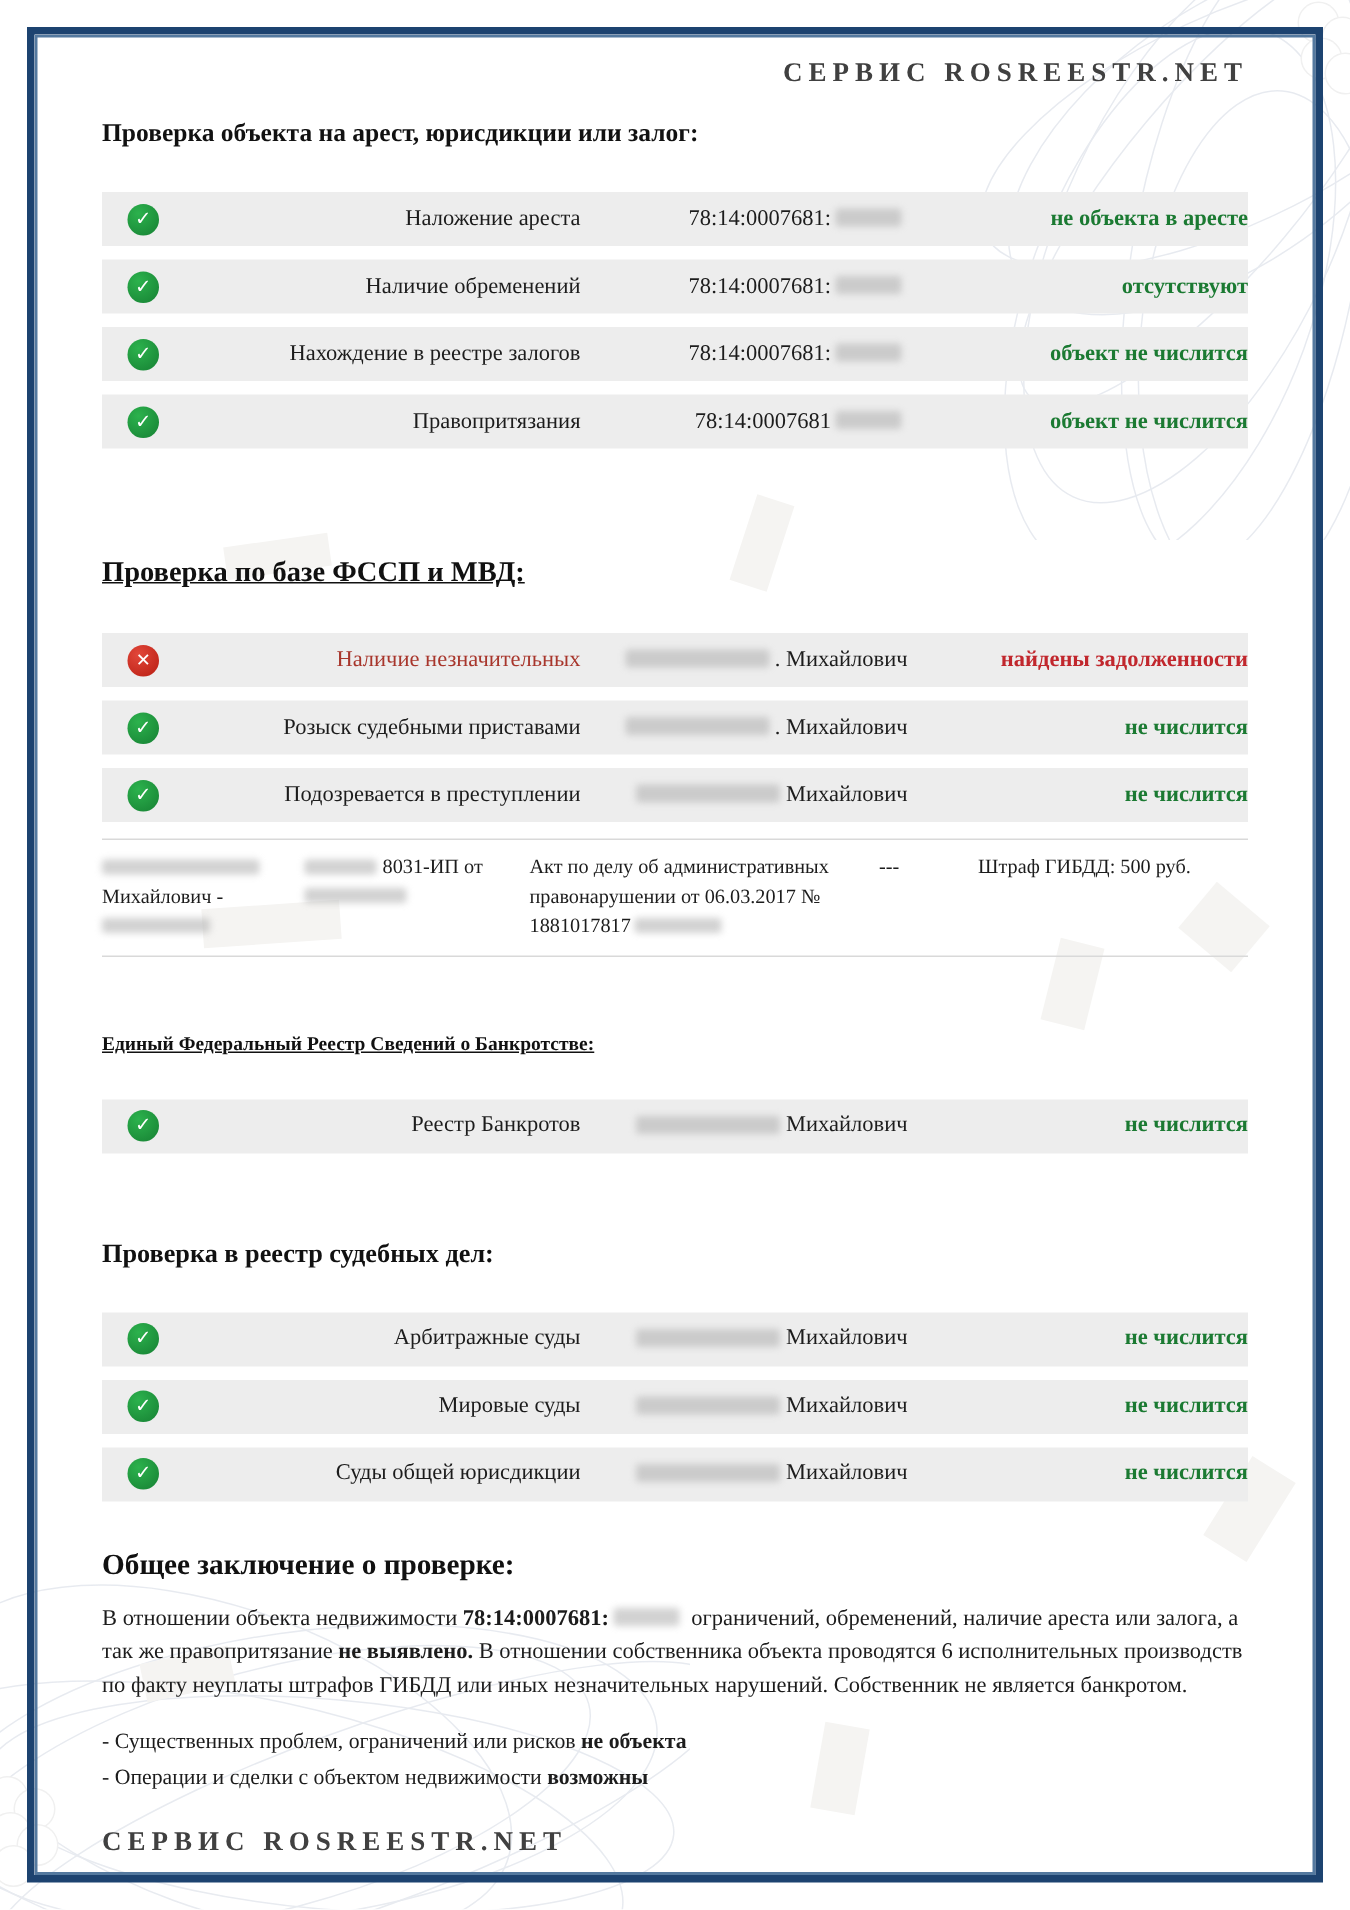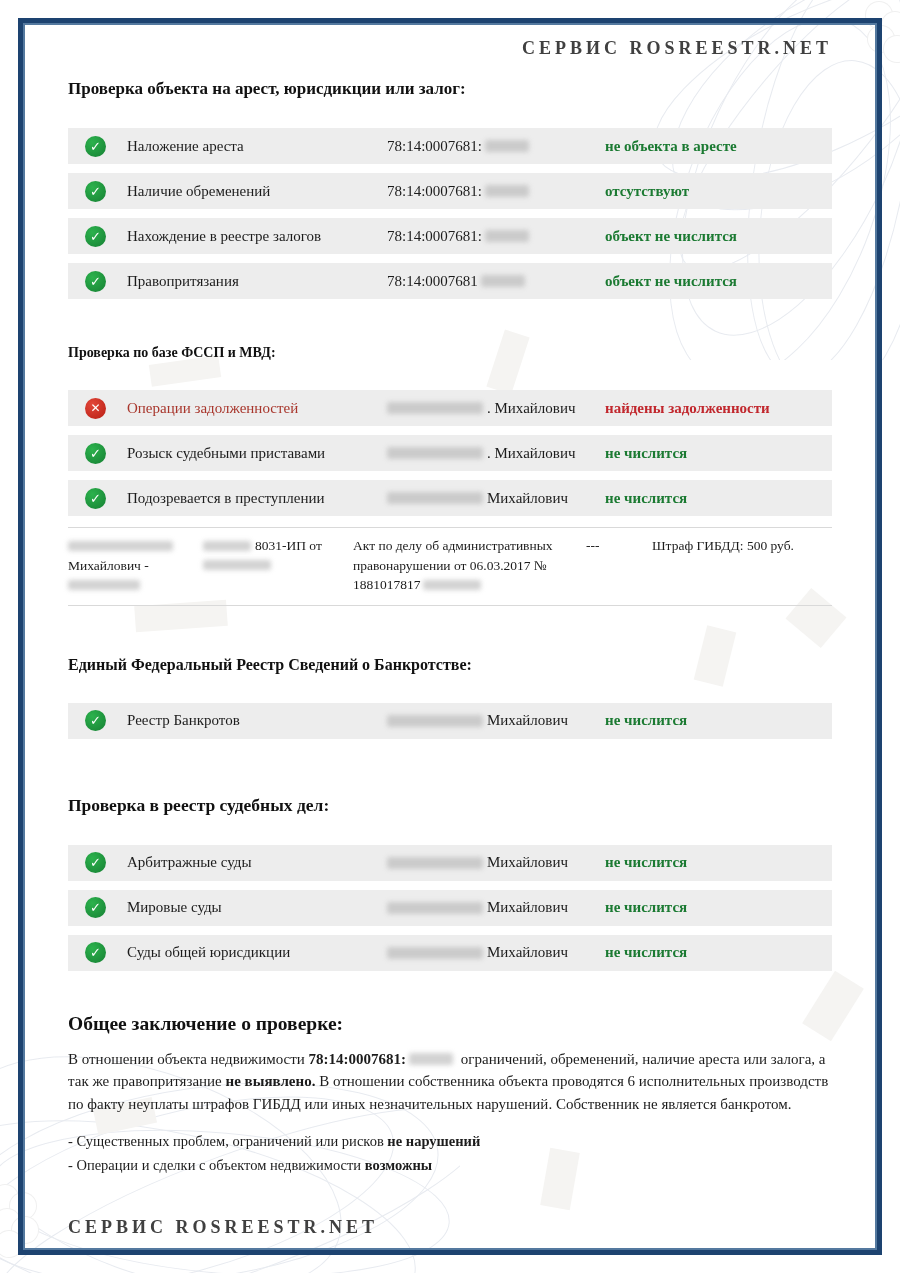--- a/index.html
+++ b/index.html
@@ -20,25 +20,25 @@
     z-index:1;pointer-events:none;
   }
   .content{position:absolute;left:25px;top:25px;right:25px;bottom:25px;z-index:2;padding:0 43px;box-sizing:border-box;}
   
   .brand{position:absolute;font-weight:bold;font-size:18px;letter-spacing:4px;color:#404040;}
   .brand.top{top:13px;right:43px;}
   .brand.bottom{left:43px;bottom:10px;}
   
   .sec-title{font-weight:bold;color:#111;margin:0;}
   .t1{font-size:17px;margin-top:54px;}
-  .t2{font-size:14px;margin-top:46px;}
-  .t3{font-size:16px;margin-top:50px;}
+  .t2{font-size:19px;margin-top:72px;text-decoration:underline;}
+  .t3{font-size:13px;margin-top:50px;text-decoration:underline;}
   .t4{font-size:17.5px;margin-top:56px;}
-  .t5{font-size:19.5px;margin-top:42px;}
-  .rows{margin-top:29px;}
+  .t5{font-size:19.5px;margin-top:32px;}
+  .rows{margin-top:29px;text-align:right;}
   .row{
     display:grid;grid-template-columns:42px 260px 218px 1fr;align-items:center;
     background:#ededed;height:36px;margin-bottom:9px;padding-left:17px;box-sizing:border-box;
   }
   .status-icon{width:21px;height:21px;border-radius:50%;display:inline-flex;align-items:center;justify-content:center;
     color:#fff;font-size:13px;font-weight:bold;font-family:"DejaVu Sans",sans-serif;}
   .status-icon.ok{background:radial-gradient(circle at 35% 30%,#2cb24d,#168033);}
   .status-icon.err{background:radial-gradient(circle at 35% 30%,#e2473a,#b81d12);}
   .status-icon.ok::before{content:"✓";}
   .status-icon.err::before{content:"✕";font-size:12px;}
@@ -148,21 +148,21 @@
       <span class="cell label">Правопритязания</span>
       <span class="cell value"><span>78:14:0007681</span><span class="blur w-cad"></span><span></span></span>
       <span class="cell result ok">объект не числится</span>
     </div>
   </div>
 
   <h2 class="sec-title t2">Проверка по базе ФССП и МВД:</h2>
   <div class="rows">
     <div class="row err">
       <span class="status-icon err"></span>
-      <span class="cell label">Операции задолженностей</span>
+      <span class="cell label">Наличие незначительных</span>
       <span class="cell value"><span></span><span class="blur w-name"></span><span>. Михайлович</span></span>
       <span class="cell result err">найдены задолженности</span>
     </div>
     <div class="row ok">
       <span class="status-icon ok"></span>
       <span class="cell label">Розыск судебными приставами</span>
       <span class="cell value"><span></span><span class="blur w-name"></span><span>. Михайлович</span></span>
       <span class="cell result ok">не числится</span>
     </div>
     <div class="row ok">
@@ -222,18 +222,18 @@
       <span class="status-icon ok"></span>
       <span class="cell label">Суды общей юрисдикции</span>
       <span class="cell value"><span></span><span class="blur w-name"></span><span>Михайлович</span></span>
       <span class="cell result ok">не числится</span>
     </div>
   </div>
 
   <h2 class="sec-title t5">Общее заключение о проверке:</h2>
   <p class="conclusion-p"><span>В отношении объекта недвижимости </span><b>78:14:0007681:</b><span class="blur w-cad"></span><span> ограничений, обременений, наличие ареста или залога, а так же правопритязание </span><b>не выявлено.</b><span>  В отношении собственника объекта проводятся 6 исполнительных производств по факту неуплаты штрафов ГИБДД или иных незначительных нарушений. Собственник не является банкротом.</span></p>
   <div class="bullets">
-    <div><span>- Существенных проблем, ограничений или рисков </span><b>не нарушений</b></div>
+    <div><span>- Существенных проблем, ограничений или рисков </span><b>не объекта</b></div>
     <div><span>- Операции и сделки с объектом недвижимости </span><b>возможны</b></div>
   </div>
 
   <div class="brand bottom">СЕРВИС ROSREESTR.NET</div>
 </div>
 
 </body></html>

